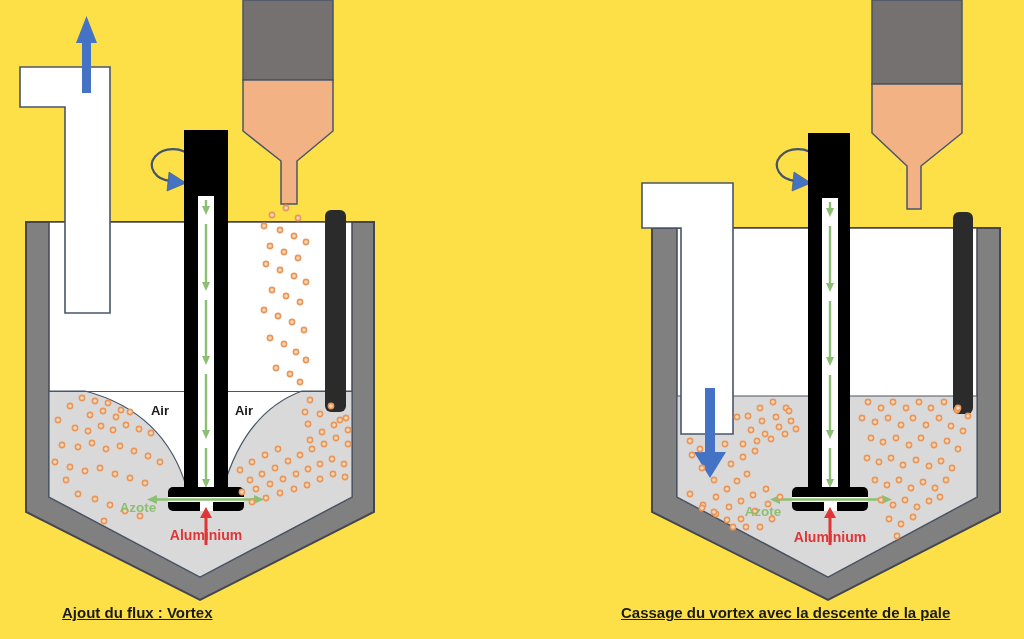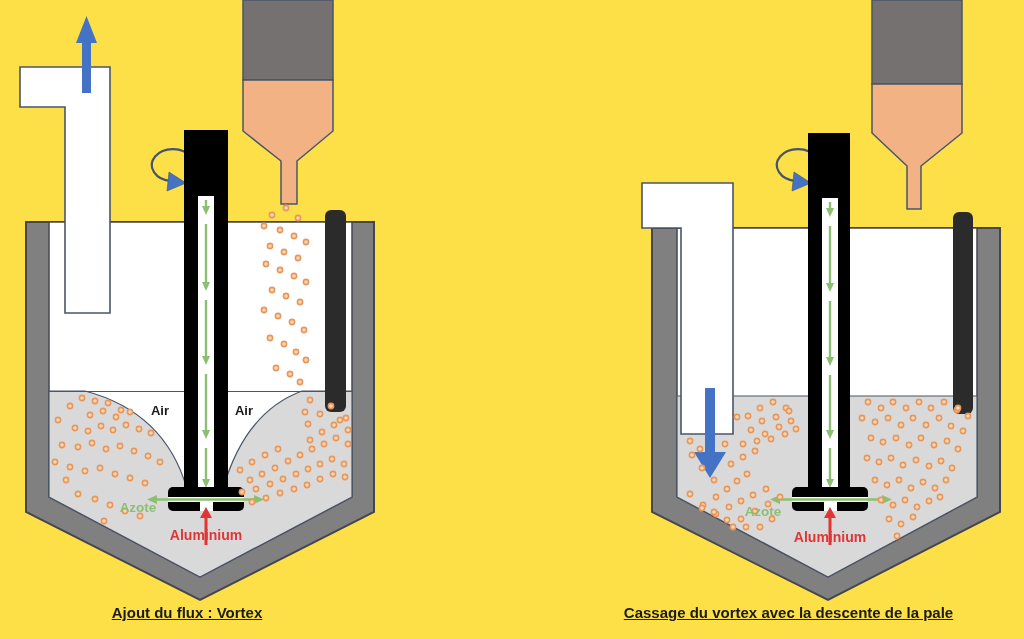--- a/index.html
+++ b/index.html
@@ -24,21 +24,21 @@
   .rothead   { fill:var(--blue); stroke:var(--arc); stroke-width:0.6; }
   .greenln   { stroke:var(--green); stroke-width:2.4; fill:none; }
   .greenhd   { fill:var(--green); }
   .redln     { stroke:var(--red); stroke-width:3; fill:none; }
   .redhd     { fill:var(--red); }
   .particle  { fill:var(--particle-fill); stroke:var(--particle-stroke); stroke-width:1.6; }
   .lbl-air   { font-size:13px; font-weight:bold; fill:var(--text-dark); }
   .lbl-azote { font-size:13.5px; font-weight:bold; fill:var(--green); }
   .lbl-alu   { font-size:14px; font-weight:bold; fill:var(--red); }
   .caption {
-    position:absolute; top:604px; text-align:center;
+    position:absolute; top:604px; 
     font-size:15px; font-weight:bold; color:var(--text-dark);
     text-decoration:underline;
   }
   #caption-left  { left:62px;  width:250px; }
   #caption-right { left:621px; width:335px; }
 </style>
 </head>
 <body>
 
 <div id="stage">

